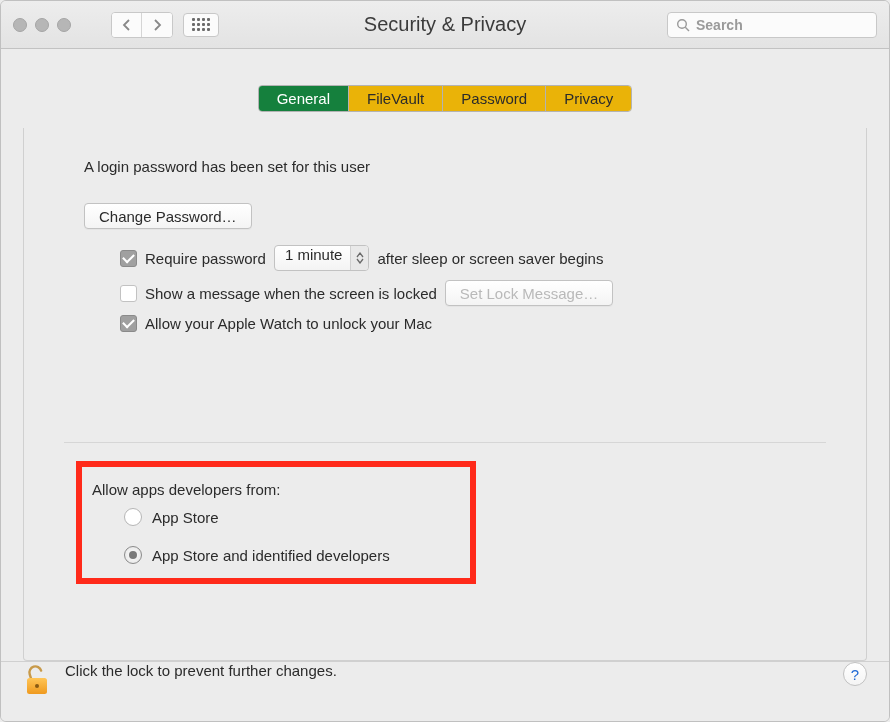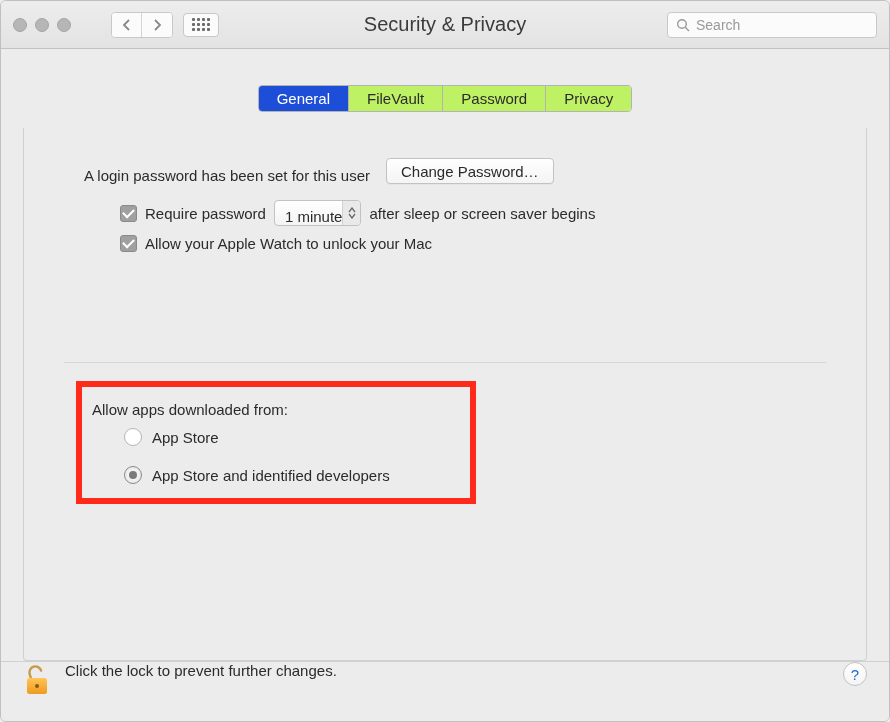--- a/index.html
+++ b/index.html
@@ -100,20 +100,21 @@
       margin-left: auto;
       display: flex;
       align-items: center;
       background: #fbfbfb;
       border: 1px solid #c8c8c8;
       border-radius: 4px;
       height: 26px;
       width: 210px;
       padding: 0 8px;
       color: #9a9a9a;
+      font-weight: bold;
     }
     .search-wrap svg {
       margin-right: 6px;
       flex-shrink: 0;
     }
     .search-wrap span {
       font-size: 14px;
       color: #9a9a9a;
     }
     .content {
@@ -131,48 +132,49 @@
       border: 1px solid #b3b3b3;
       border-radius: 4px;
       overflow: hidden;
       background: #fff;
     }
     .tab {
       padding: 4px 18px;
       font-size: 15px;
       color: #2b2b2b;
       border-right: 1px solid #b3b3b3;
-      background: #bef264;
+      background: #eab308;
       display: flex;
       align-items: center;
     }
     .tab:last-child {
       border-right: none;
     }
     .tab.active {
-      background: #1d4ed8;
+      background: #15803d;
       color: #fff;
     }
     .panel {
       margin: 16px 22px 0 22px;
       border: 1px solid #d0d0d0;
       border-top: none;
       border-radius: 0 0 4px 4px;
       background: #ececec;
       padding: 30px 60px 10px 60px;
       flex: 1;
       position: relative;
     }
     .login-line {
       display: flex;
-      align-items: flex-end;
-      gap: 16px;
+      align-items: flex-start;
+      gap: 28px;
       font-size: 15px;
       color: #2b2b2b;
       margin-bottom: 10px;
+      flex-direction: column;
     }
     .mac-button {
       background: linear-gradient(#ffffff, #f4f4f4);
       border: 1px solid #c2c2c2;
       border-radius: 4px;
       font-size: 15px;
       color: #2b2b2b;
       padding: 2px 14px;
       height: 26px;
       display: inline-flex;
@@ -215,26 +217,27 @@
     .checkbox.checked::after {
       content: "";
       width: 9px;
       height: 5px;
       border-left: 2px solid #fff;
       border-bottom: 2px solid #fff;
       transform: rotate(-45deg) translate(1px, -1px);
     }
     .select {
       display: inline-flex;
-      align-items: flex-end;
+      align-items: flex-start;
       background: linear-gradient(#ffffff, #f4f4f4);
       border: 1px solid #c2c2c2;
       border-radius: 4px;
       height: 26px;
       padding: 0 0 0 10px;
+      gap: 8px;
       font-size: 15px;
     }
     .select .stepper {
       width: 18px;
       height: 24px;
       background: #e9e9e9;
       border-left: 1px solid #d0d0d0;
       border-radius: 0 3px 3px 0;
       display: flex;
       flex-direction: column;
@@ -410,31 +413,36 @@
                   <path d="M1 5 L4 1 L7 5" fill="none" stroke="#6a6a6a" stroke-width="1.3"></path>
                 </svg>
               <svg width="8" height="6" viewBox="0 0 8 6">
                   <path d="M1 1 L4 5 L7 1" fill="none" stroke="#6a6a6a" stroke-width="1.3"></path>
                 </svg>
             </div>
           </div>
           <span>after sleep or screen saver begins</span>
         </div>
 
+        <div class="option-row">
+          <div class="checkbox"></div>
+          <span>Show a message when the screen is locked</span>
+          <div class="mac-button disabled">Set Lock Message…</div>
+        </div>
 
         <div class="option-row">
           <div class="checkbox checked"></div>
           <span>Allow your Apple Watch to unlock your Mac</span>
         </div>
       </div>
 
       <div class="divider"></div>
 
       <div class="highlight-box">
-        <div class="allow-heading">Allow apps downloaded from:</div>
+        <div class="allow-heading">Allow apps developers from:</div>
         <div class="radio-list">
           <div class="radio-row">
             <div class="radio"></div>
             <span>App Store</span>
           </div>
           <div class="radio-row">
             <div class="radio selected"></div>
             <span>App Store and identified developers</span>
           </div>
         </div>

